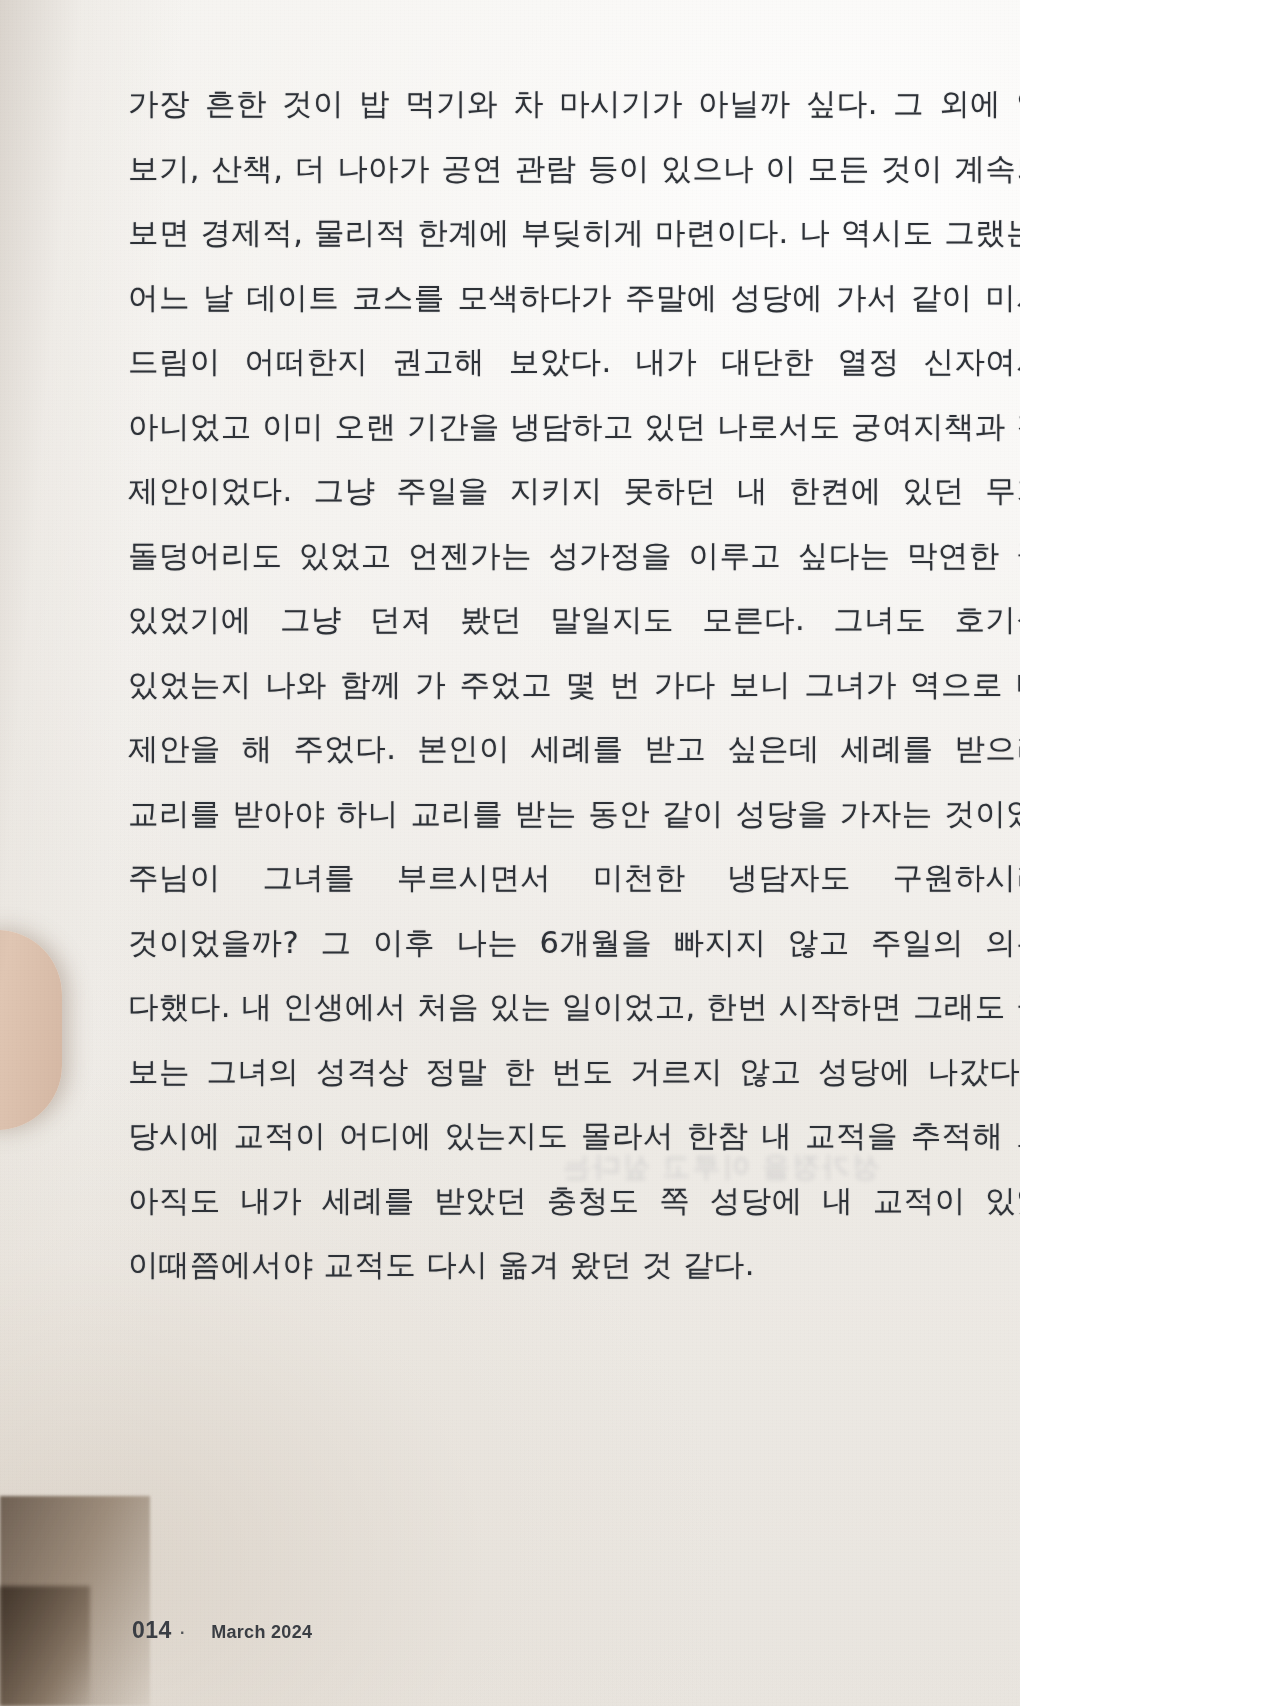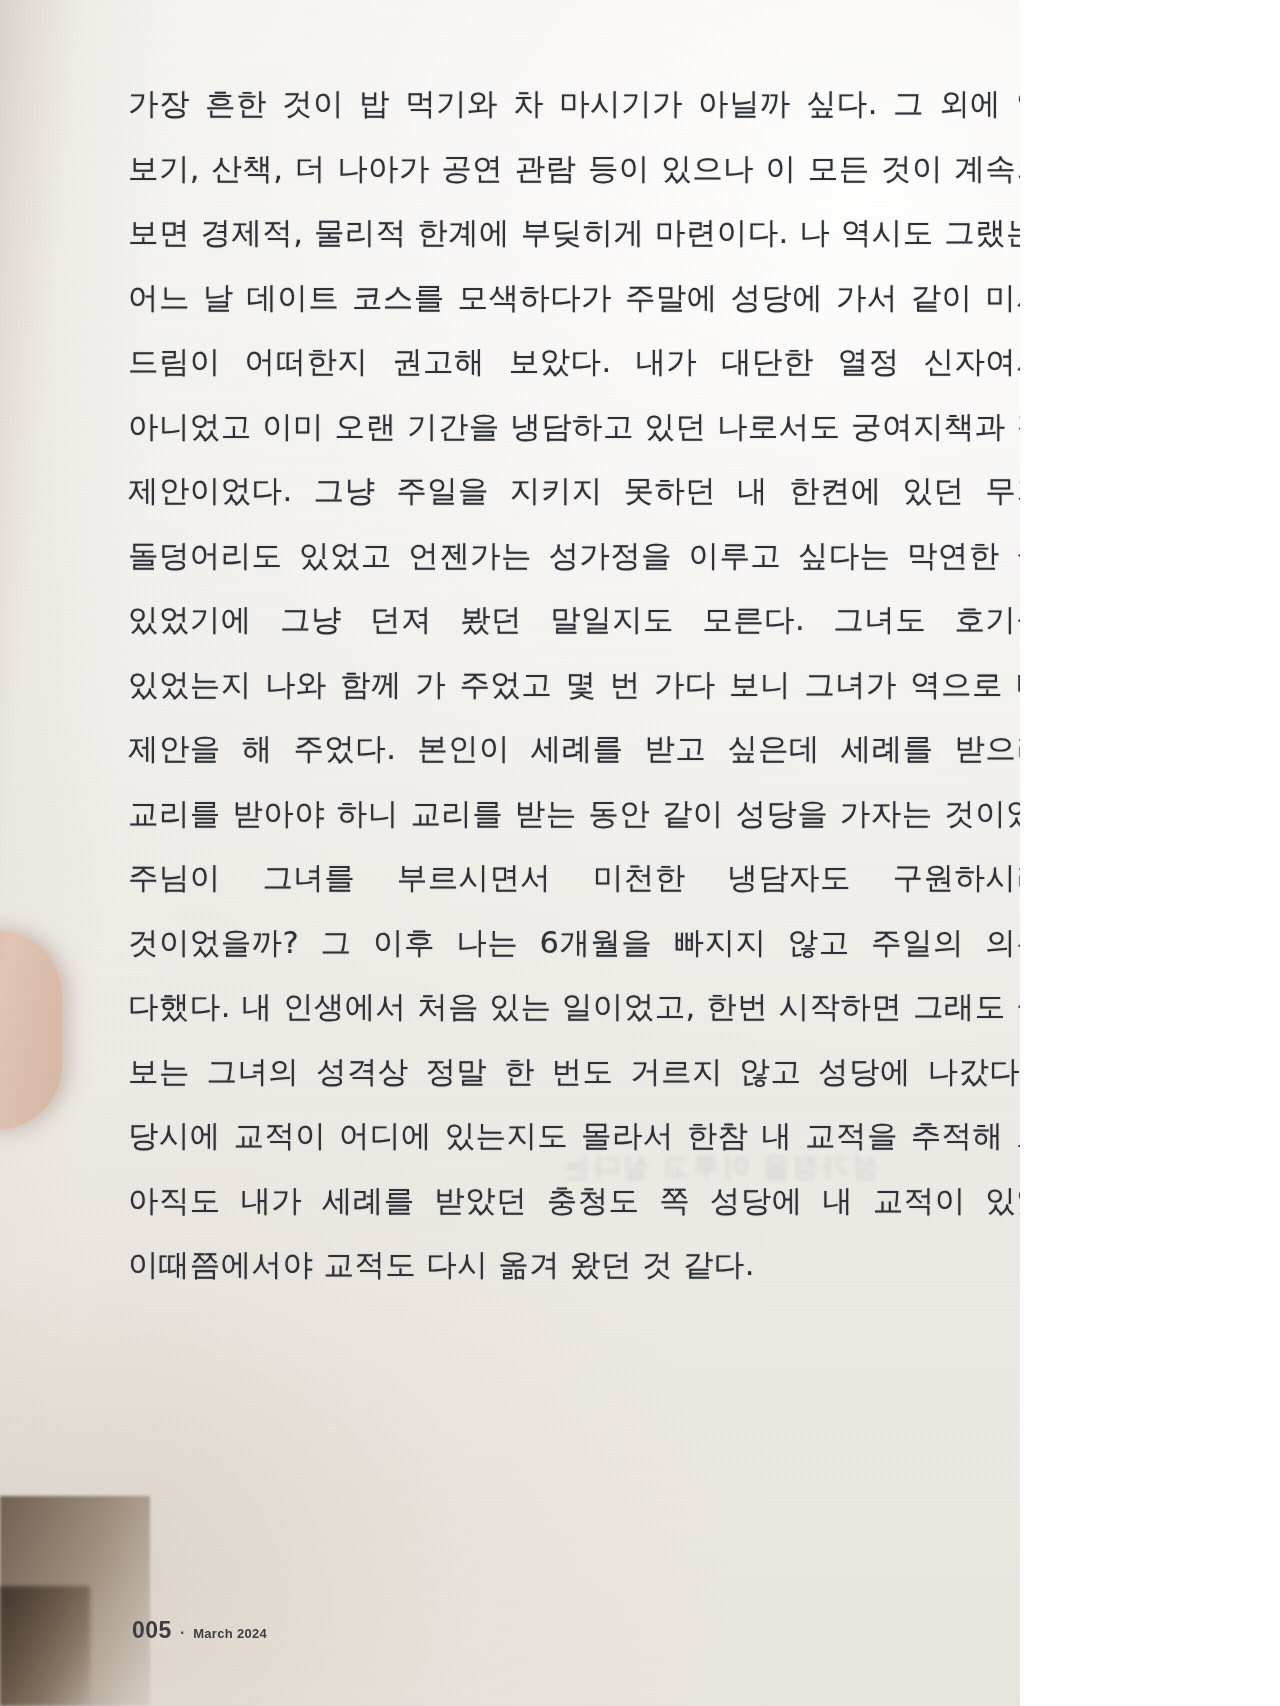--- a/index.html
+++ b/index.html
@@ -130,23 +130,24 @@
     font-size: 23px;
     font-weight: 700;
     letter-spacing: 0.5px;
   }
   #footer .sep {
     font-size: 16px;
     font-weight: 700;
     opacity: 0.85;
   }
   #footer .issue {
-    font-size: 13px;
+    font-size: 18px;
     font-weight: 700;
     letter-spacing: 0.3px;
+    margin-left: 18px;
   }
 </style>
 </head>
 <body>
 
 <div id="page-photo">
 
   <div id="desk-edge"></div>
   <div id="desk-edge2"></div>
 
@@ -154,18 +155,18 @@
 
   <div id="body-text">
     <p class="first">가장 흔한 것이 밥 먹기와 차 마시기가 아닐까 싶다. 그 외에 영화 보기, 산책, 더 나아가 공연 관람 등이 있으나 이 모든 것이 계속되다 보면 경제적, 물리적 한계에 부딪히게 마련이다. 나 역시도 그랬는데, 어느 날 데이트 코스를 모색하다가 주말에 성당에 가서 같이 미사를 드림이 어떠한지 권고해 보았다. 내가 대단한 열정 신자여서도 아니었고 이미 오랜 기간을 냉담하고 있던 나로서도 궁여지책과 같은 제안이었다. 그냥 주일을 지키지 못하던 내 한켠에 있던 무거운 돌덩어리도 있었고 언젠가는 성가정을 이루고 싶다는 막연한 꿈이 있었기에 그냥 던져 봤던 말일지도 모른다. 그녀도 호기심이 있었는지 나와 함께 가 주었고 몇 번 가다 보니 그녀가 역으로 내게 제안을 해 주었다. 본인이 세례를 받고 싶은데 세례를 받으려면 교리를 받아야 하니 교리를 받는 동안 같이 성당을 가자는 것이었다. 주님이 그녀를 부르시면서 미천한 냉담자도 구원하시려는 것이었을까? 그 이후 나는 6개월을 빠지지 않고 주일의 의무를 다했다. 내 인생에서 처음 있는 일이었고, 한번 시작하면 그래도 끝을 보는 그녀의 성격상 정말 한 번도 거르지 않고 성당에 나갔다. 난 당시에 교적이 어디에 있는지도 몰라서 한참 내 교적을 추적해 보니 아직도 내가 세례를 받았던 충청도 쪽 성당에 내 교적이 있었고 이때쯤에서야 교적도 다시 옮겨 왔던 것 같다.</p>
   </div>
 
   <div id="thumb"></div>
 
   <div id="paper-grain"></div>
 
   <div id="footer">
-    <span class="folio">005</span>
+    <span class="folio">014</span>
     <span class="sep">·</span>
     <span class="issue">March 2024</span>
   </div>
 
 </div>
 
 </body></html>

